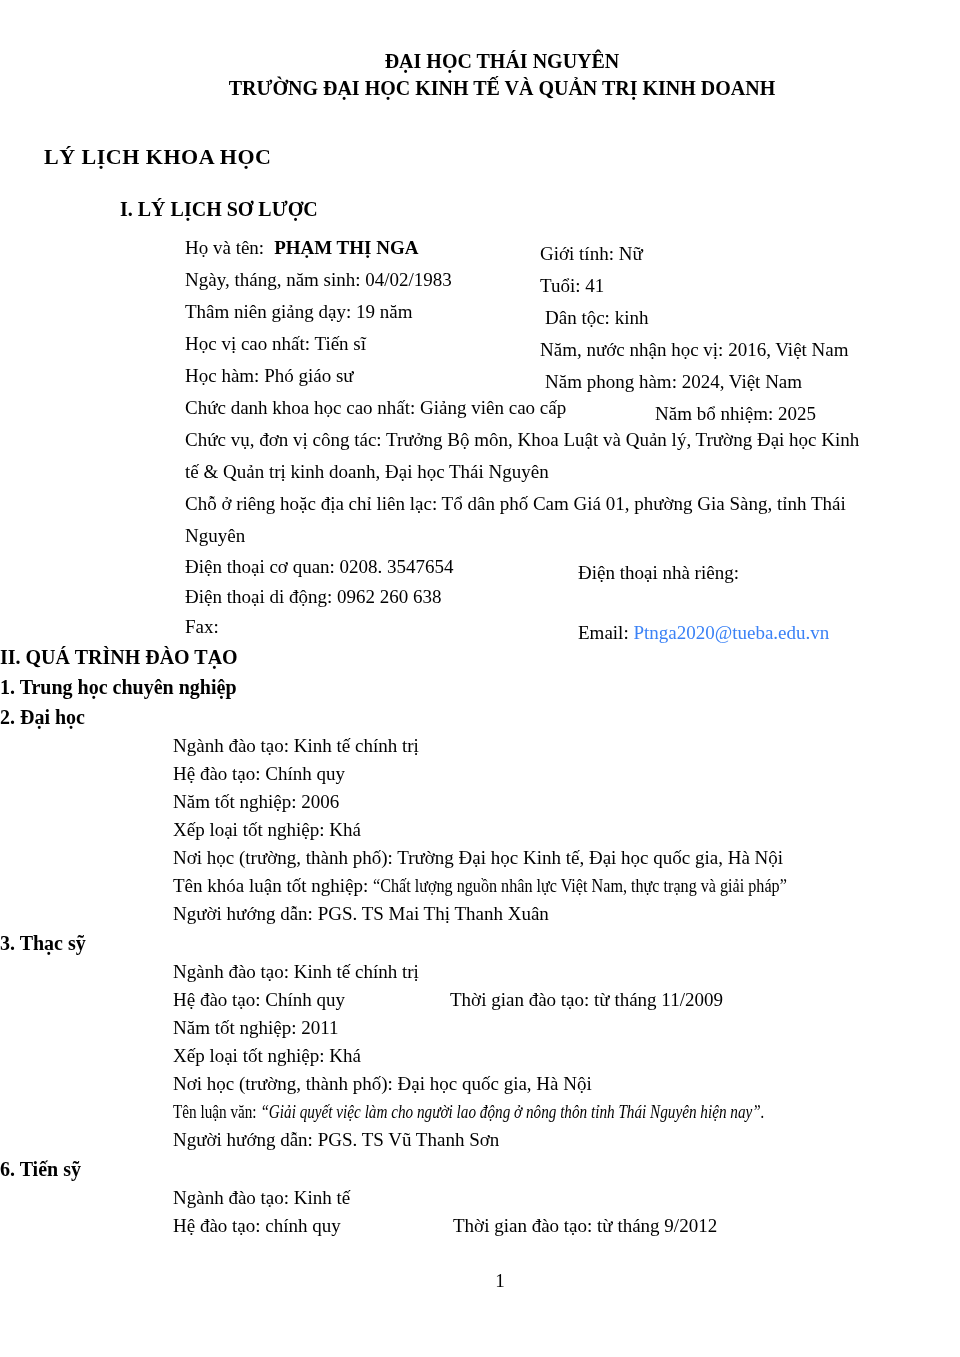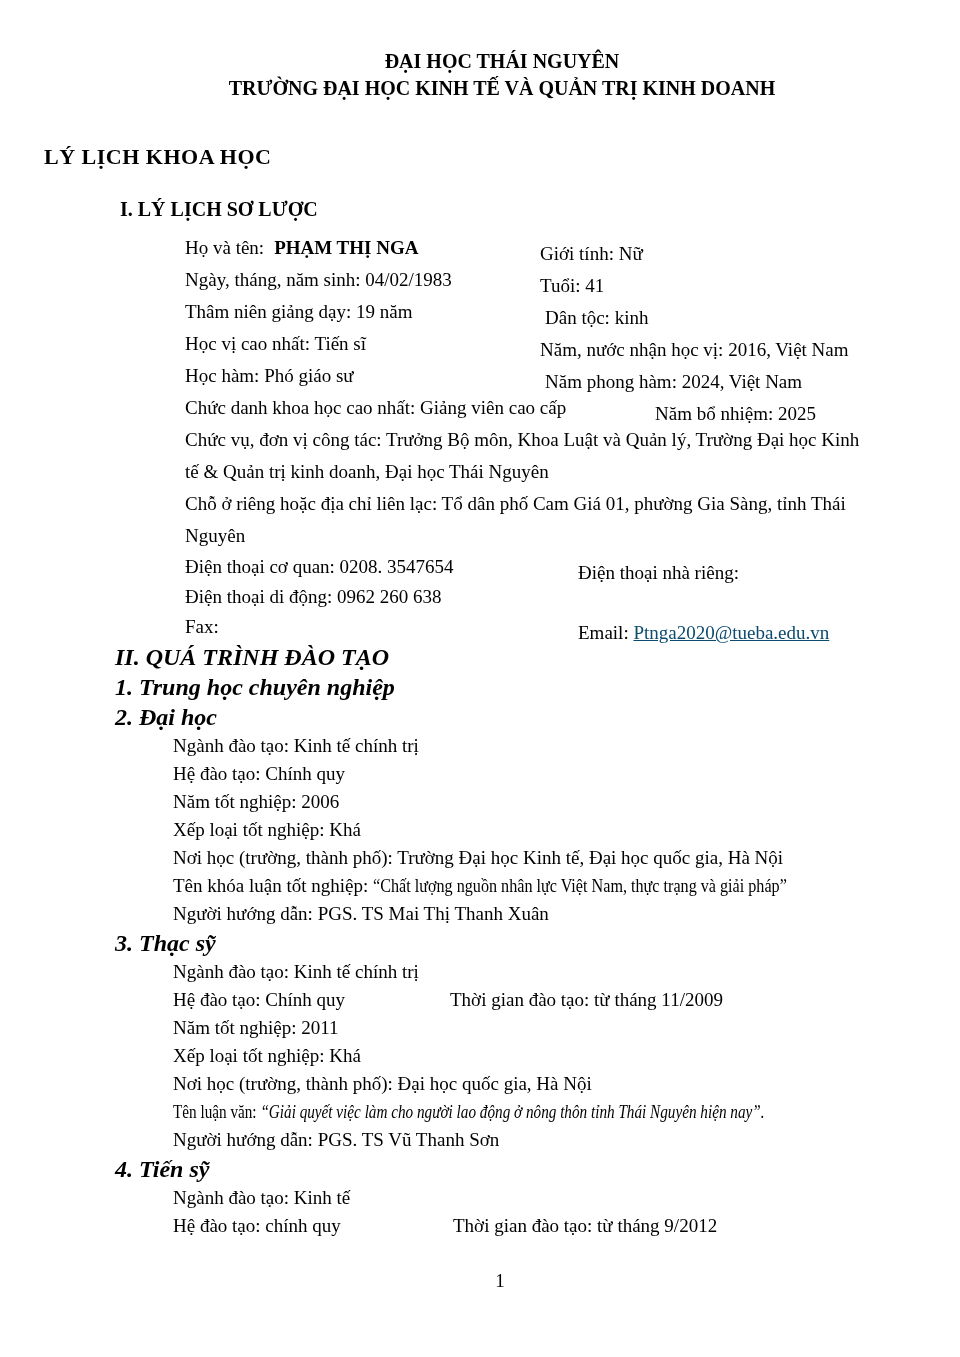--- a/index.html
+++ b/index.html
@@ -11,25 +11,25 @@
   }
   .b { font-weight:bold; }
   .hdrblock { text-align:center; padding-left:44px; }
   .hdr { line-height:27px; font-size:20px; font-weight:bold; }
   .doc-title { margin-top:40px; line-height:30px; font-size:22px; font-weight:bold; text-align:left; padding-left:44px; letter-spacing:0.5px; }
   .s1h { margin-top:22px; margin-bottom:8px; line-height:30px; font-size:20px; font-weight:bold; padding-left:120px; }
   .row { position:relative; padding-left:185px; line-height:32px; }
   .row .c2 { position:absolute; top:6px; }
   .wrap2 { padding-right:90px; }
   .tight { line-height:30px; }
-  .eh { padding-left:115px; line-height:30px; font-size:24px; font-weight:bold;font-style:italic; }
+  .eh { line-height:30px; font-size:20px; font-weight:bold; }
   .erow { position:relative; padding-left:173px; line-height:28px; }
   .erow .c2 { position:absolute; top:0; }
   .namegap { margin-left:10px; }
-  .u { text-decoration:underline; color:#0c4a6e; }
+  .u { color:#3b82f6; }
   .cond { display:inline-block; transform:scaleX(0.85); transform-origin:0 70%; white-space:nowrap; }
   .cond2 { display:inline-block; transform:scaleX(0.80); transform-origin:0 70%; white-space:nowrap; }
   .it { font-style:italic; }
   .pageno { text-align:center; padding-left:40px; margin-top:26px; line-height:30px; }
 </style>
 </head>
 <body>
 
 <div class="page">
 
@@ -141,21 +141,21 @@
   <div class="erow">
     <span>Nơi học (trường, thành phố): Đại học quốc gia, Hà Nội</span>
   </div>
   <div class="erow">
     <span class="cond2"><span>Tên luận văn:</span> <span class="it">“Giải quyết việc làm cho người lao động ở nông thôn tỉnh Thái Nguyên hiện nay”.</span></span>
   </div>
   <div class="erow">
     <span>Người hướng dẫn: PGS. TS Vũ Thanh Sơn</span>
   </div>
 
-  <div class="eh">4. Tiến sỹ</div>
+  <div class="eh">6. Tiến sỹ</div>
 
   <div class="erow">
     <span>Ngành đào tạo: Kinh tế</span>
   </div>
   <div class="erow">
     <span>Hệ đào tạo: chính quy</span>
     <span class="c2" style="left:453px">Thời gian đào tạo: từ tháng 9/2012</span>
   </div>
 
   <div class="pageno">1</div>

